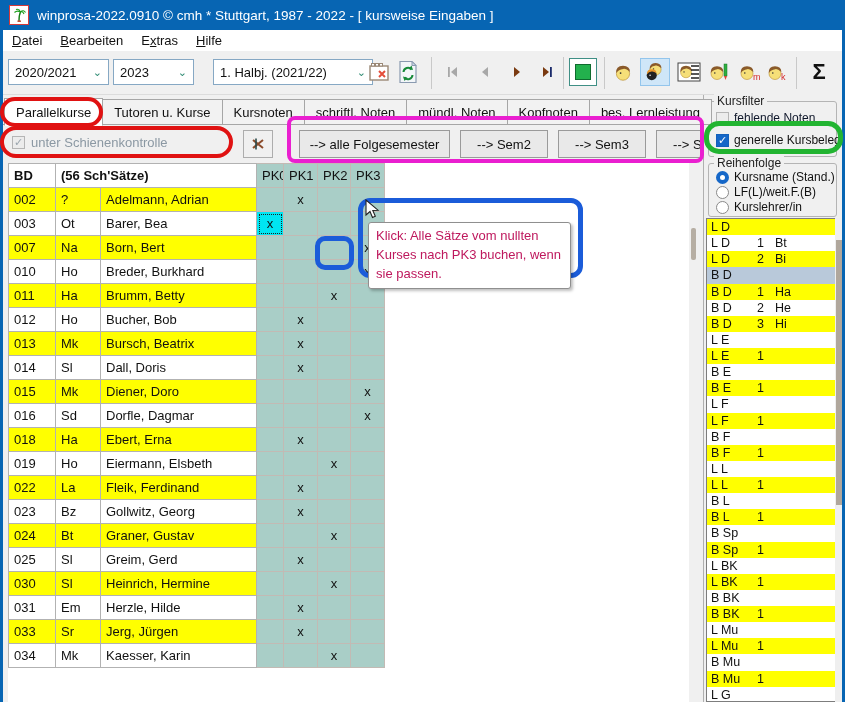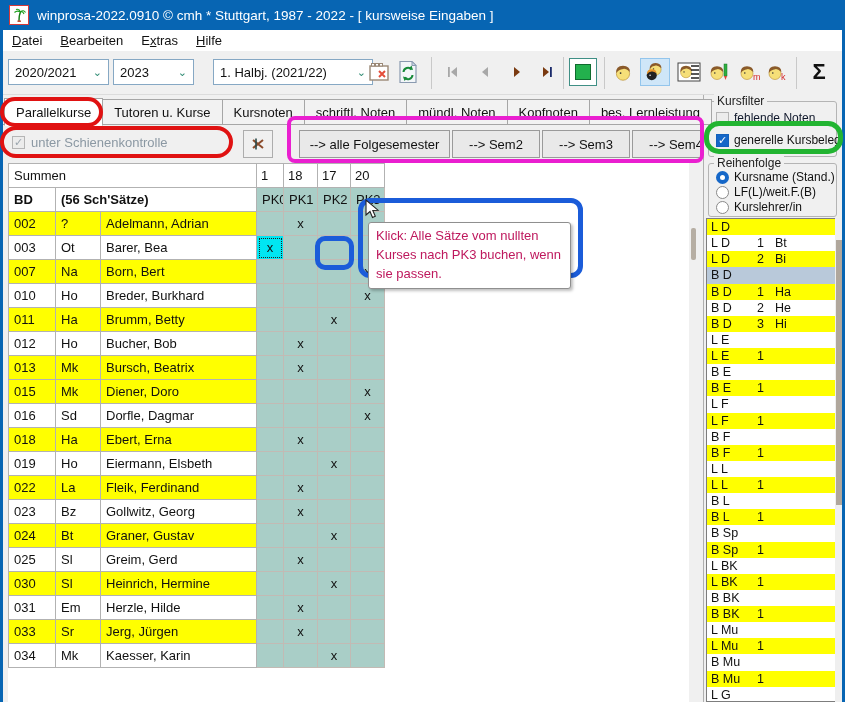--- a/index.html
+++ b/index.html
@@ -44,21 +44,21 @@
 
   
   .subtool{position:absolute;left:3px;top:126px;width:700px;height:37px;background:#f0f0f0;}
   .chkrow{position:absolute;left:9px;top:9px;display:flex;align-items:center;font-size:13px;color:#8b98a3;}
   .cb{width:13px;height:13px;border:1px solid #9b9b9b;background:#fff;display:inline-flex;
     align-items:center;justify-content:center;margin-right:6px;font-size:11px;line-height:1;}
   .cb.dis{background:#ececec;border-color:#b5b5b5;color:#9aa4ad;}
   .cb.chk-blue{background:#1567c8;border-color:#1460ba;color:#fff;}
   .xbtn{position:absolute;left:240px;top:4px;width:30px;height:28px;background:#f0f0f0;
     border:1px solid #adadad;display:flex;align-items:center;justify-content:center;}
-  .sembtns{position:absolute;left:296px;top:4px;display:flex;gap:2px;}
+  .sembtns{position:absolute;left:296px;top:4px;display:flex;gap:10px;}
   .sembtn{height:28px;background:#e9e9e9;border:1px solid #9a9a9a;font-size:13px;color:#111;
     display:flex;align-items:center;justify-content:center;font-family:"Liberation Sans",sans-serif;}
   .sembtn.wide{width:151px;} .sembtn.sm{width:88px;}
 
   
   .content-pane{position:absolute;left:8px;top:163px;width:681px;height:539px;background:#fff;}
   table.matrix{border-collapse:collapse;table-layout:fixed;width:375px;font-size:13px;color:#111;}
   table.matrix td{border:1px solid #b2b2b2;height:24px;padding:0 5px;white-space:nowrap;
     overflow:hidden;background:#fff;}
   td.pk{padding:0;text-align:center;}
@@ -292,27 +292,20 @@
       <colgroup>
           <col style="width:47px">
           <col style="width:45px">
           <col style="width:156px">
         <col style="width:27px">
           <col style="width:34px">
           <col style="width:33px">
           <col style="width:34px">
         </colgroup>
       <thead>
-        <tr class="sumrow">
-          <td colspan="3">Summen</td>
-          <td class="pk">1</td>
-          <td class="pk">18</td>
-          <td class="pk">17</td>
-          <td class="pk">20</td>
-        </tr>
         <tr class="hdrrow">
           <td class="grp">BD</td>
           <td colspan="2" class="grp">(56 Sch'Sätze)</td>
           <td class="pk">PK0</td>
           <td class="pk">PK1</td>
           <td class="pk">PK2</td>
           <td class="pk">PK3</td>
         </tr>
       </thead>
       <tbody>
@@ -367,20 +360,29 @@
             <td class="info">Bucher, Bob</td>
             <td class="pk"></td>
             <td class="pk">x</td>
             <td class="pk"></td>
             <td class="pk"></td>
           </tr>
           <tr class="y">
             <td class="info">013</td>
             <td class="info">Mk</td>
             <td class="info">Bursch, Beatrix</td>
+            <td class="pk"></td>
+            <td class="pk">x</td>
+            <td class="pk"></td>
+            <td class="pk"></td>
+          </tr>
+          <tr class="w">
+            <td class="info">014</td>
+            <td class="info">Sl</td>
+            <td class="info">Dall, Doris</td>
             <td class="pk"></td>
             <td class="pk">x</td>
             <td class="pk"></td>
             <td class="pk"></td>
           </tr>
           <tr class="y">
             <td class="info">015</td>
             <td class="info">Mk</td>
             <td class="info">Diener, Doro</td>
             <td class="pk"></td>

